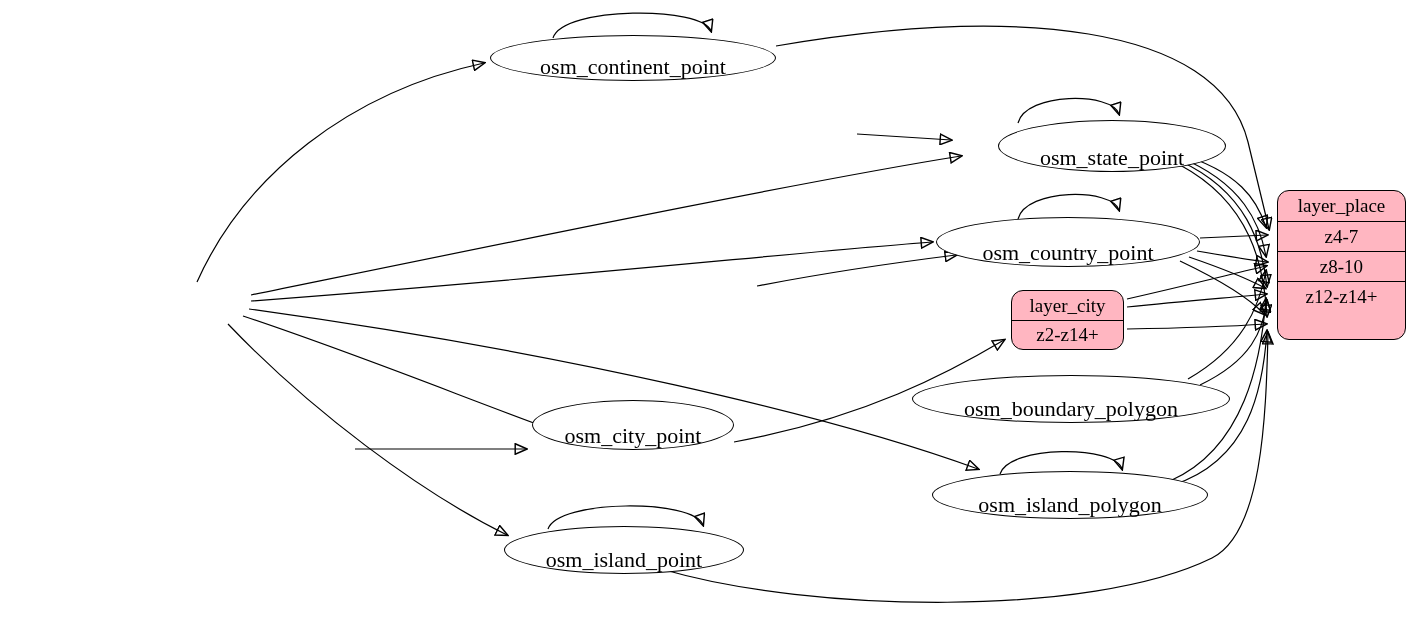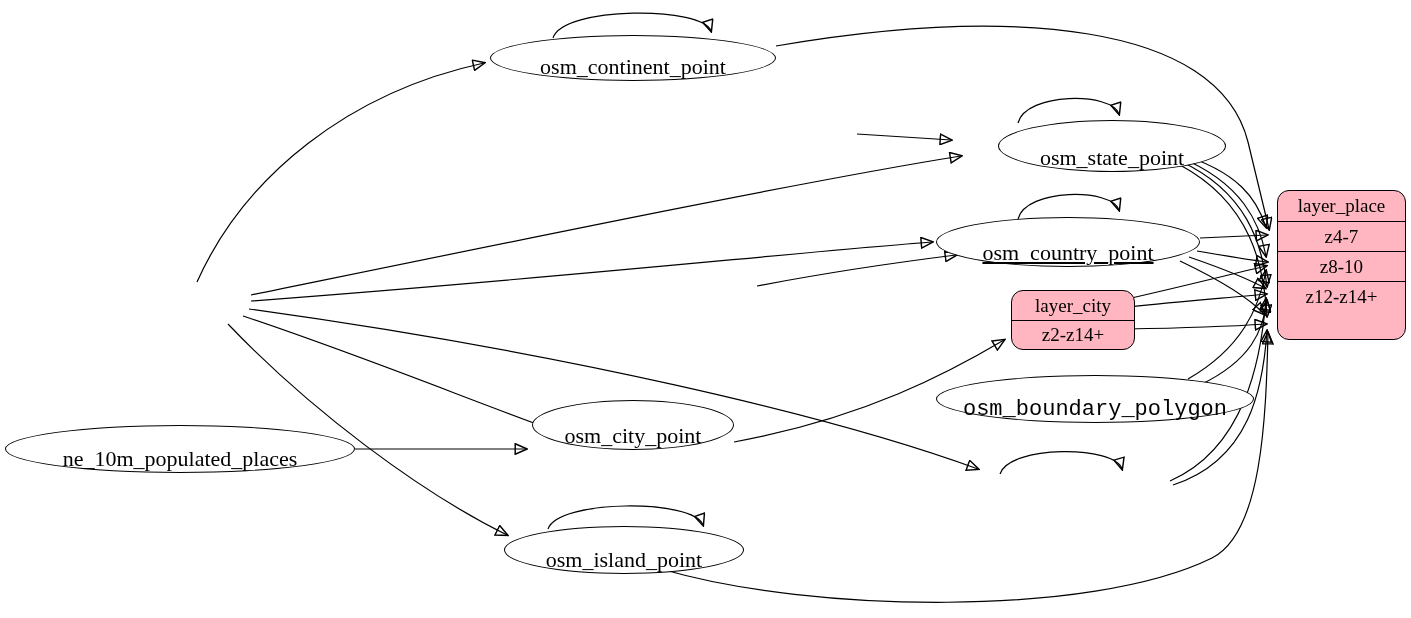--- a/index.html
+++ b/index.html
@@ -90,44 +90,44 @@
 
   <div class="node" style="left:490px;top:35px;width:286px;height:46px;">
     <span>osm_continent_point</span>
   </div>
 
 
   <div class="node" style="left:998px;top:120px;width:228px;height:52px;">
     <span>osm_state_point</span>
   </div>
 
-  <div class="node" style="left:936px;top:217px;width:264px;height:50px;text-decoration:underline;">
+  <div class="node" style="left:936px;top:217px;width:264px;height:50px;">
     <span>osm_country_point</span>
   </div>
 
 
 
-  <div class="node" style="left:936px;top:375px;width:318px;height:48px;font-family:Liberation Mono, monospace;">
+  <div class="node" style="left:912px;top:375px;width:318px;height:48px;">
     <span>osm_boundary_polygon</span>
   </div>
 
   <div class="node" style="left:532px;top:400px;width:202px;height:50px;">
     <span>osm_city_point</span>
   </div>
 
+  <div class="node" style="left:932px;top:471px;width:276px;height:48px;">
+    <span>osm_island_polygon</span>
+  </div>
 
-  <div class="node" style="left:5px;top:425px;width:350px;height:48px;">
-    <span>ne_10m_populated_places</span>
-  </div>
 
   <div class="node" style="left:504px;top:526px;width:240px;height:48px;">
     <span>osm_island_point</span>
   </div>
 
-  <div class="record" style="left:1011px;top:290px;width:124px;height:60px;">
+  <div class="record" style="left:1011px;top:290px;width:113px;height:60px;">
     <div class="rrow lc-row">
       <span>layer_city</span>
     </div>
     <div class="rrow lc-row">
       <span>z2-z14+</span>
     </div>
   </div>
 
   <div class="record" style="left:1277px;top:190px;width:129px;height:150px;">
     <div class="rrow lp-row">

